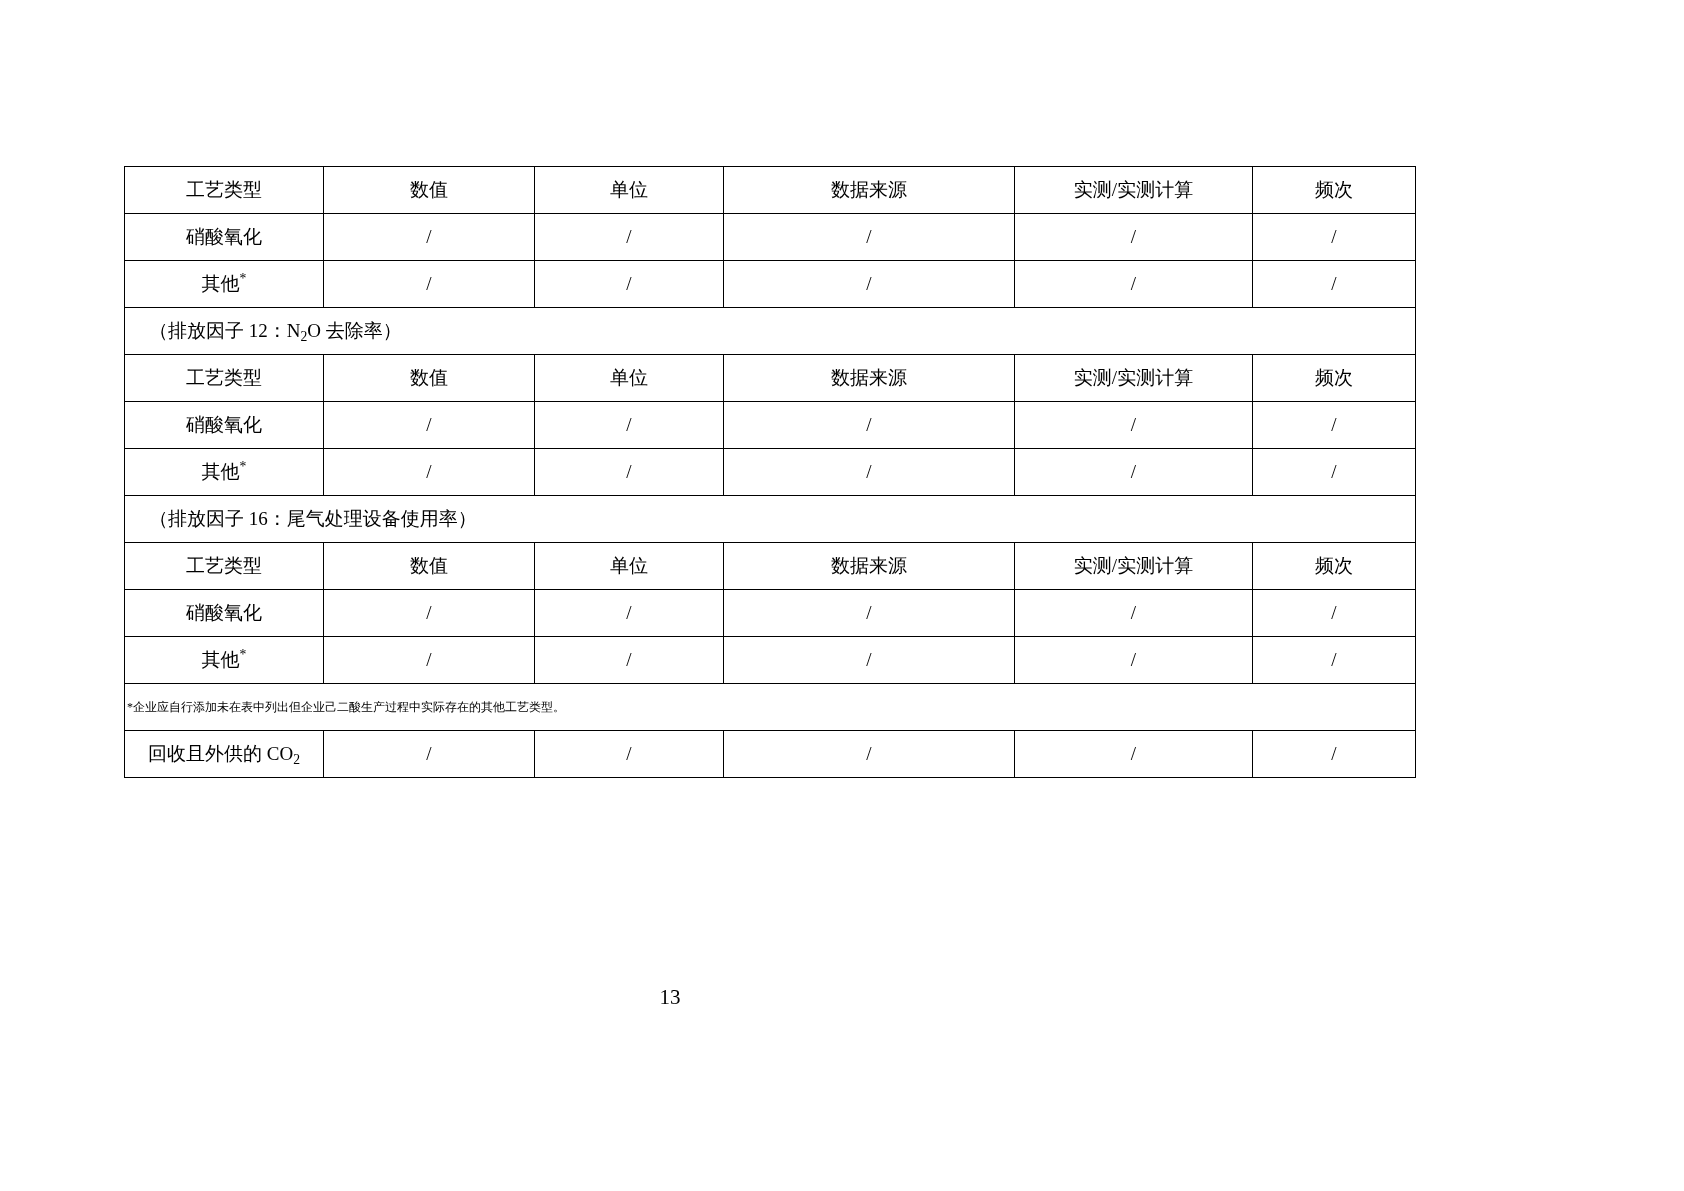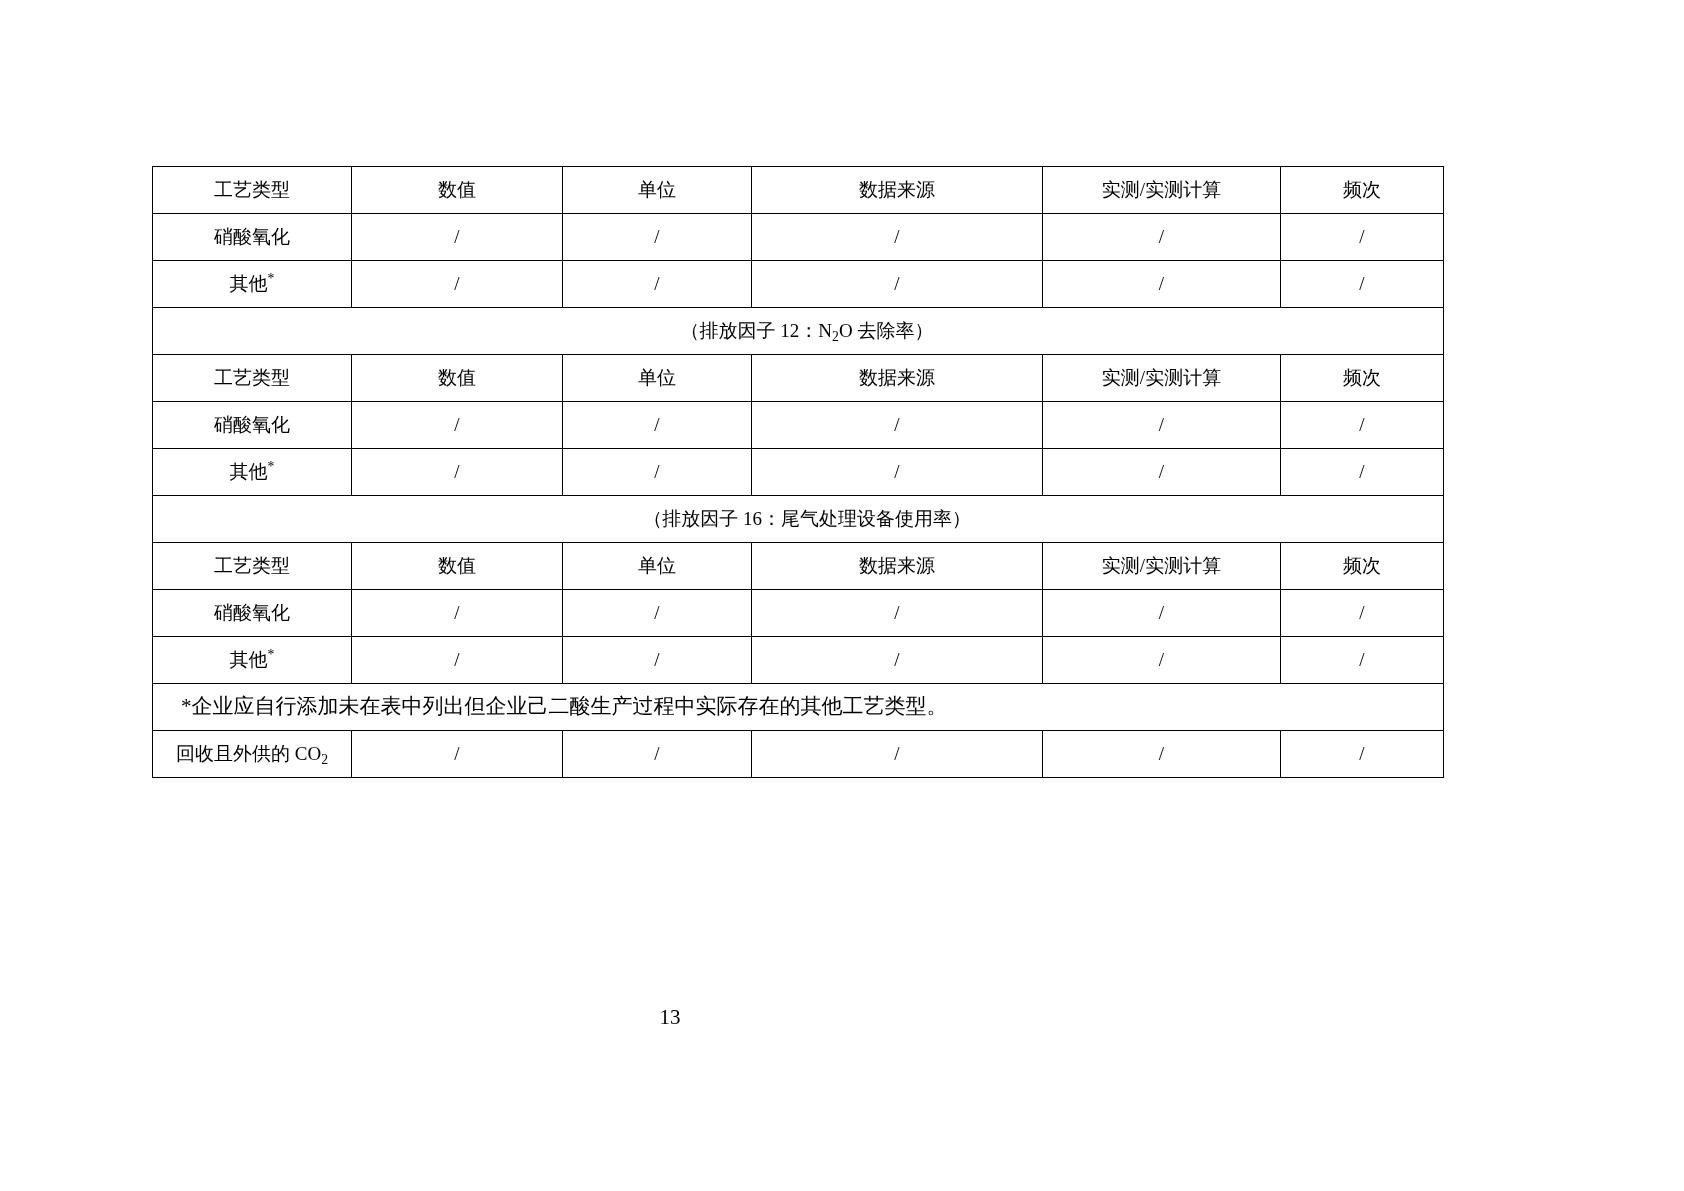--- a/index.html
+++ b/index.html
@@ -16,45 +16,45 @@
   }
   .page {
     position: absolute;
     left: 0; top: 0;
     width: 1684px;
     height: 1191px;
     box-sizing: border-box;
   }
   .doc-table {
     position: absolute;
-    left: 152px;
+    left: 124px;
     top: 166px;
     width: 1291px;
     border-collapse: collapse;
     table-layout: fixed;
     border-radius: 16px;
   }
   .doc-table td {
     border: 1px solid #000000;
     font-size: 19px;
     line-height: 1.4;
     padding: 8px 6px;
     vertical-align: middle;
     text-align: center;
     font-family: "Liberation Serif", "DejaVu Serif", serif;
   }
   td.left {
-    text-align: center;
+    text-align: left;
     padding-left: 24px;
   }
   .row-h td { height: 30px; }
   .note-row td {
     text-align: left;
-    padding-left: 28px;
-    font-size: 21px;
+    padding-left: 2px;
+    font-size: 12px;
   }
   sub {
     font-size: 0.72em;
     vertical-align: baseline;
     position: relative;
     top: 4px;
   }
   sup {
     font-size: 0.72em;
     vertical-align: baseline;
@@ -62,21 +62,20 @@
     top: -7px;
   }
   .page-number {
     position: absolute;
     left: 0;
     top: 985px;
     width: 1340px;
     text-align: center;
     font-size: 21px;
     font-family: "Liberation Serif", "DejaVu Serif", serif;
-    margin-top: 20px;
   }
 </style>
 </head>
 <body>
 
 <div class="page">
 
   <table class="doc-table">
     <colgroup>
       <col style="width:199px">

